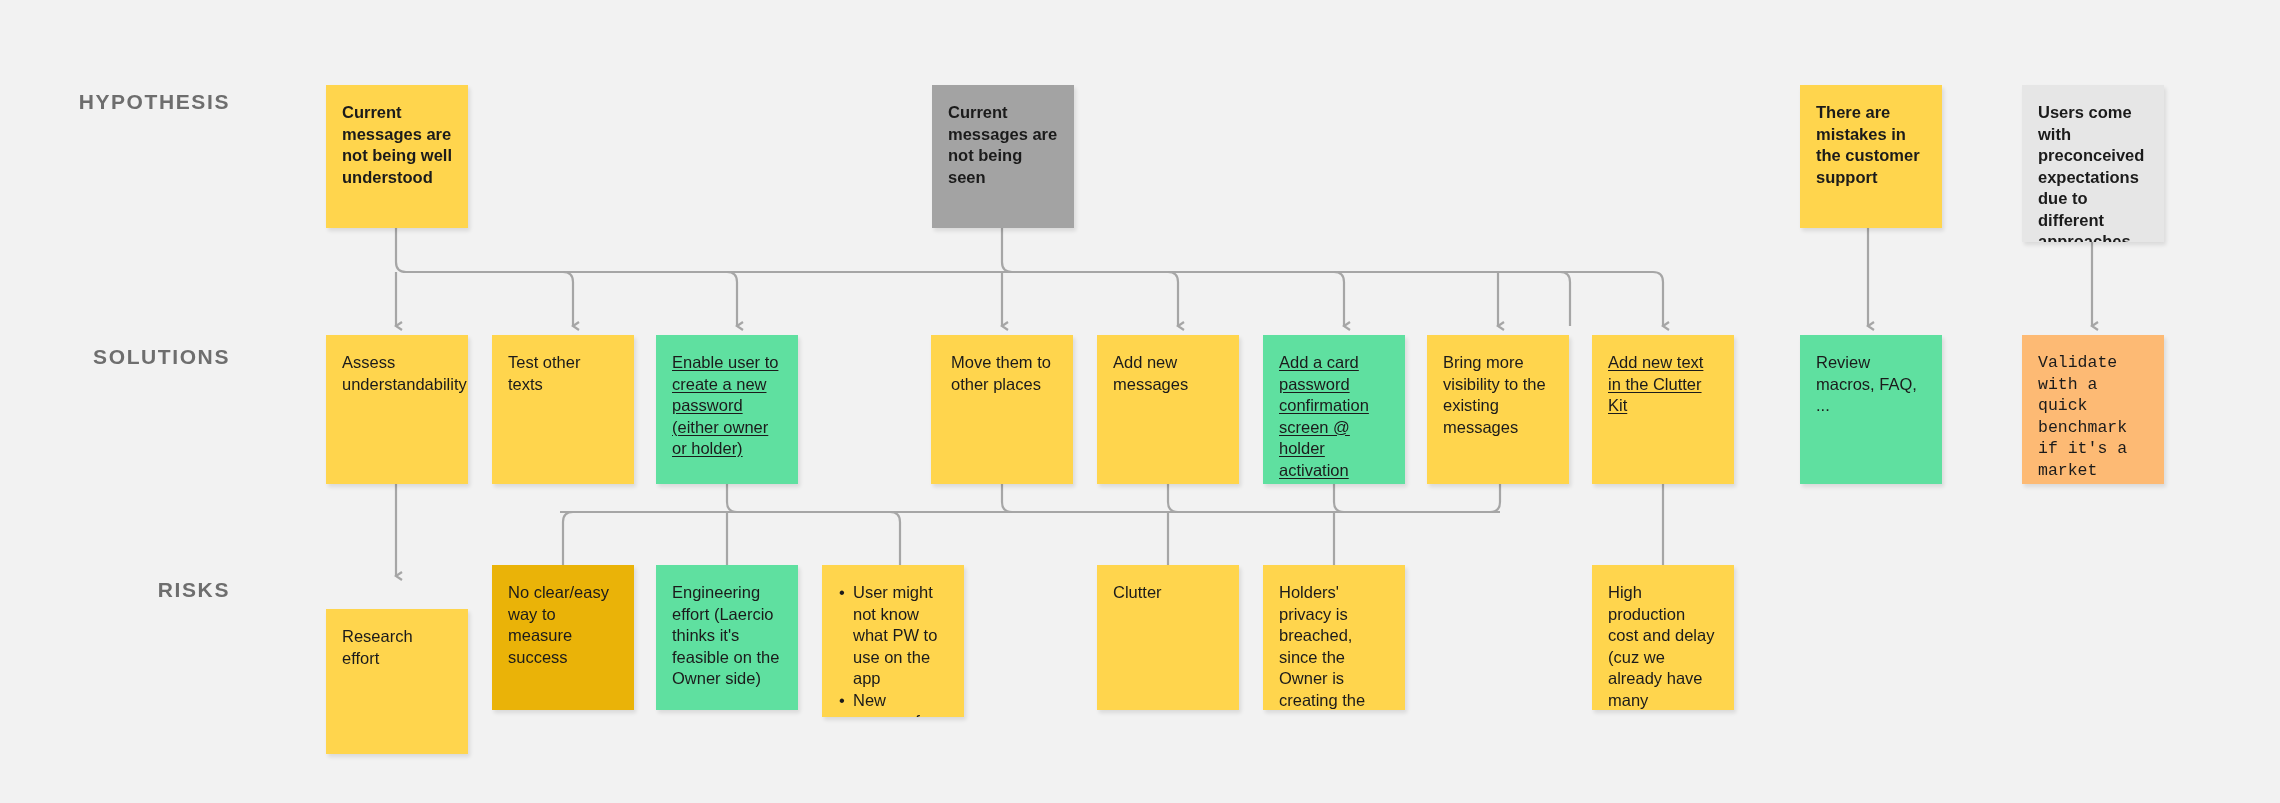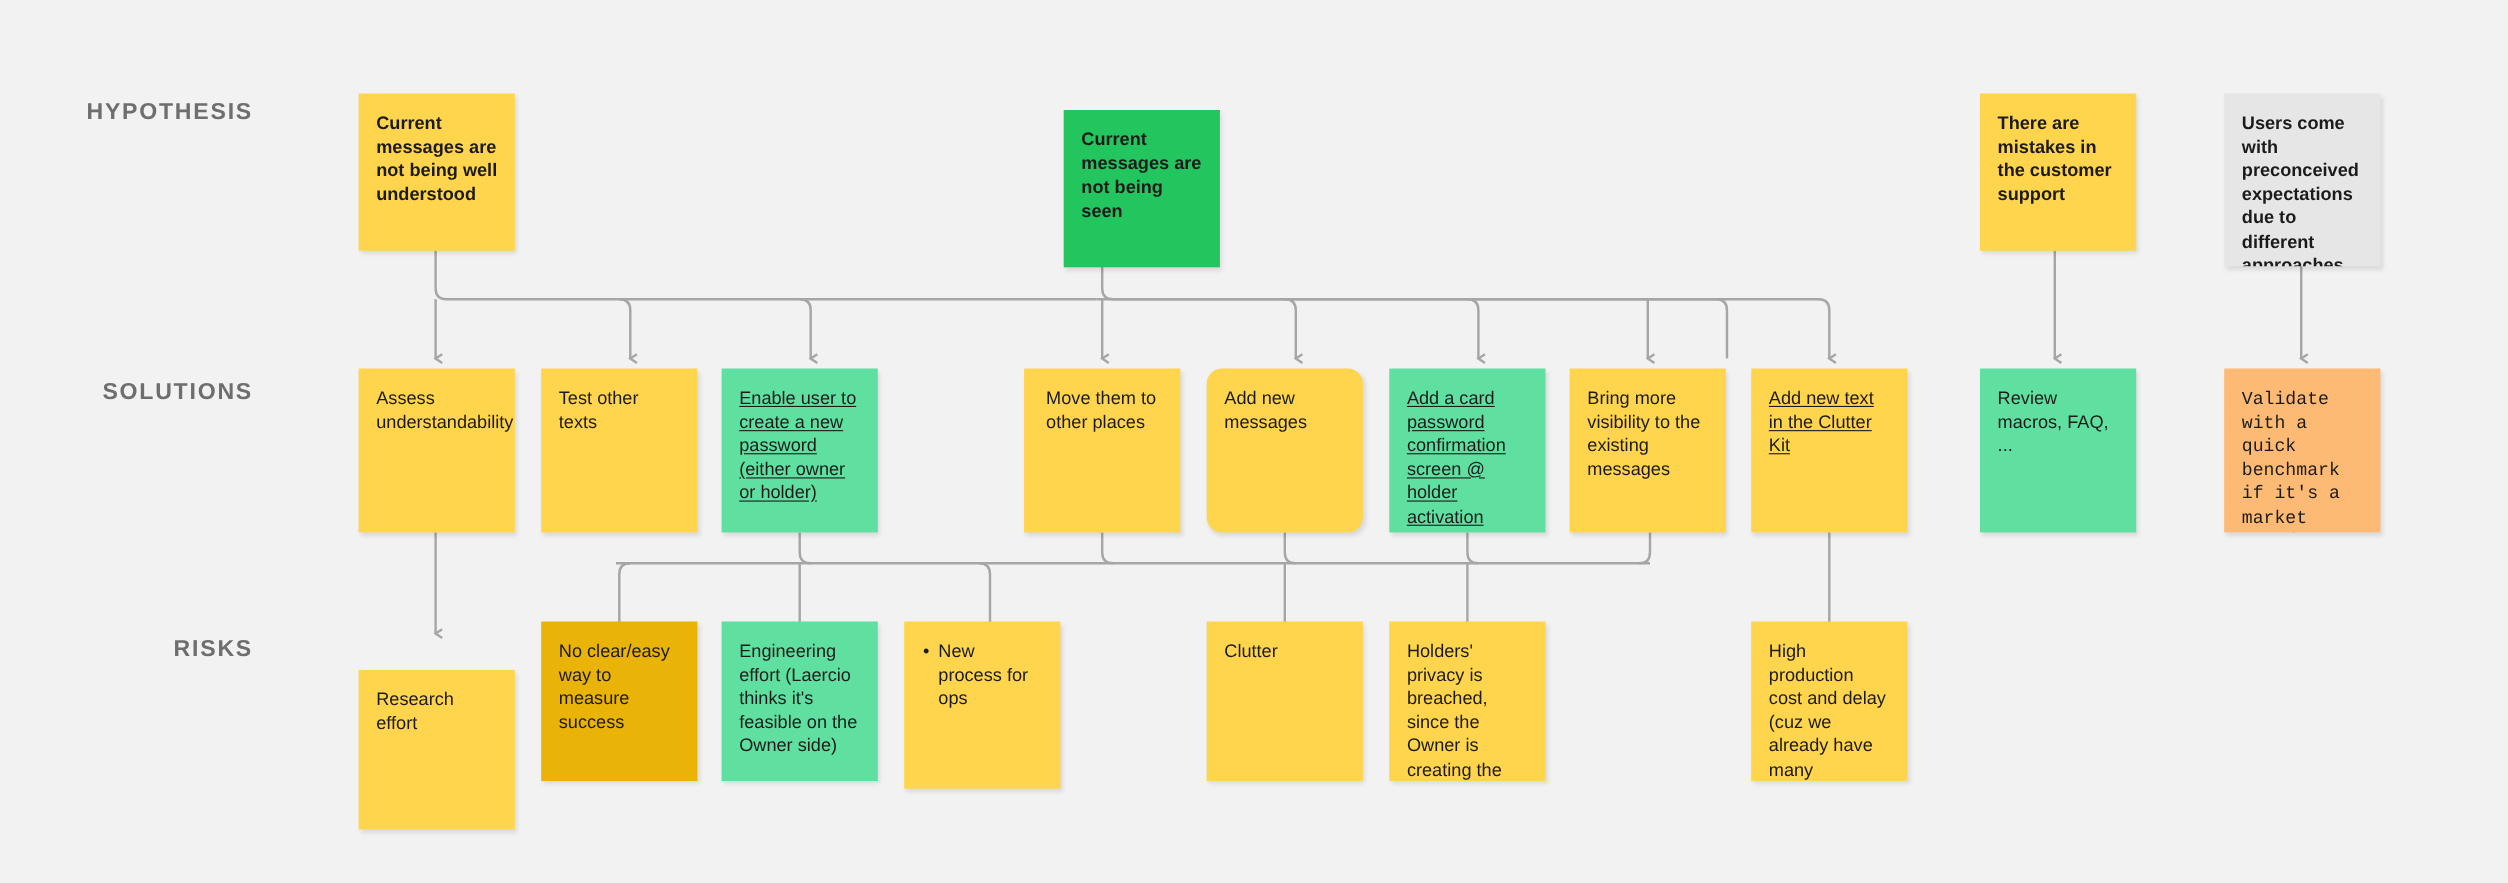--- a/index.html
+++ b/index.html
@@ -105,21 +105,21 @@
     <path d="M1663,484 L1663,576" marker-end="url(#ah)"></path>
   </svg>
 
   <div class="row-label" style="left:20px; top:90px; width:210px;">HYPOTHESIS</div>
   <div class="row-label" style="left:20px; top:345px; width:210px;">SOLUTIONS</div>
   <div class="row-label" style="left:20px; top:578px; width:210px;">RISKS</div>
 
   <div class="note bold" style="left:326px; top:85px; width:142px; height:143px; background:#ffd54d;">
     <div class="txt">Current messages are not being well understood</div>
   </div>
-  <div class="note bold" style="left:932px; top:100px; width:142px; height:143px; background:#22c55e;margin-left:35px;">
+  <div class="note bold" style="left:932px; top:85px; width:142px; height:143px; background:#a3a3a3;">
     <div class="txt">Current messages are not being seen</div>
   </div>
   <div class="note bold" style="left:1800px; top:85px; width:142px; height:143px; background:#ffd54d;">
     <div class="txt">There are mistakes in the customer support</div>
   </div>
   <div class="note bold" style="left:2022px; top:85px; width:142px; height:157px; background:#e6e6e6;">
     <div class="txt">Users come with preconceived expectations due to different approaches from competitors</div>
   </div>
 
   <div class="note" style="left:326px; top:335px; width:142px; height:149px; background:#ffd54d;">
@@ -127,21 +127,21 @@
   </div>
   <div class="note" style="left:492px; top:335px; width:142px; height:149px; background:#ffd54d;">
     <div class="txt">Test other texts</div>
   </div>
   <div class="note underline" style="left:656px; top:335px; width:142px; height:149px; background:#5fe0a0;">
     <div class="txt">Enable user to create a new password (either owner or holder)</div>
   </div>
   <div class="note" style="left:931px; top:335px; width:142px; height:149px; background:#ffd54d;padding-left:20px;">
     <div class="txt">Move them to other places</div>
   </div>
-  <div class="note" style="left:1097px; top:335px; width:142px; height:149px; background:#ffd54d;border-radius:14px;">
+  <div class="note" style="left:1097px; top:335px; width:142px; height:149px; background:#ffd54d;">
     <div class="txt">Add new messages</div>
   </div>
   <div class="note underline" style="left:1263px; top:335px; width:142px; height:149px; background:#5fe0a0;">
     <div class="txt">Add a card password confirmation screen @ holder activation</div>
   </div>
   <div class="note" style="left:1427px; top:335px; width:142px; height:149px; background:#ffd54d;">
     <div class="txt">Bring more visibility to the existing messages</div>
   </div>
   <div class="note underline" style="left:1592px; top:335px; width:142px; height:149px; background:#ffd54d;">
     <div class="txt">Add new text in the Clutter Kit</div>
@@ -157,20 +157,21 @@
     <div class="txt">Research effort</div>
   </div>
   <div class="note" style="left:492px; top:565px; width:142px; height:145px; background:#eab308;">
     <div class="txt">No clear/easy way to measure success</div>
   </div>
   <div class="note" style="left:656px; top:565px; width:142px; height:145px; background:#5fe0a0;">
     <div class="txt">Engineering effort (Laercio thinks it's feasible on the Owner side)</div>
   </div>
   <div class="note" style="left:822px; top:565px; width:142px; height:152px; background:#ffd54d;">
     <ul>
+      <li>User might not know what PW to use on the app</li>
       <li>New process for ops</li>
     </ul>
   </div>
   <div class="note" style="left:1097px; top:565px; width:142px; height:145px; background:#ffd54d;">
     <div class="txt">Clutter</div>
   </div>
   <div class="note" style="left:1263px; top:565px; width:142px; height:145px; background:#ffd54d;">
     <div class="txt">Holders' privacy is breached, since the Owner is creating the password</div>
   </div>
   <div class="note" style="left:1592px; top:565px; width:142px; height:145px; background:#ffd54d;">

